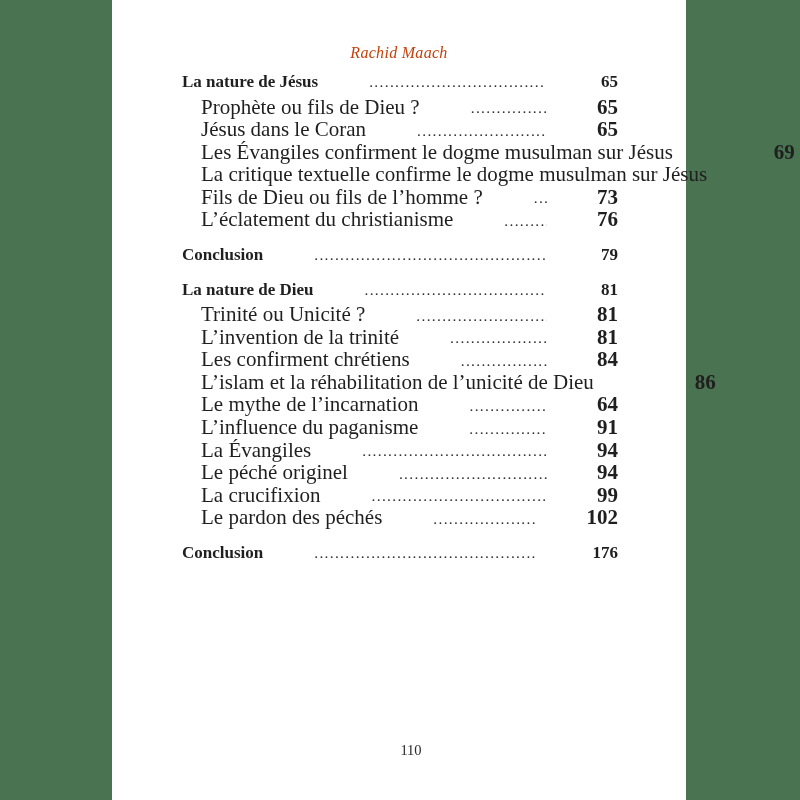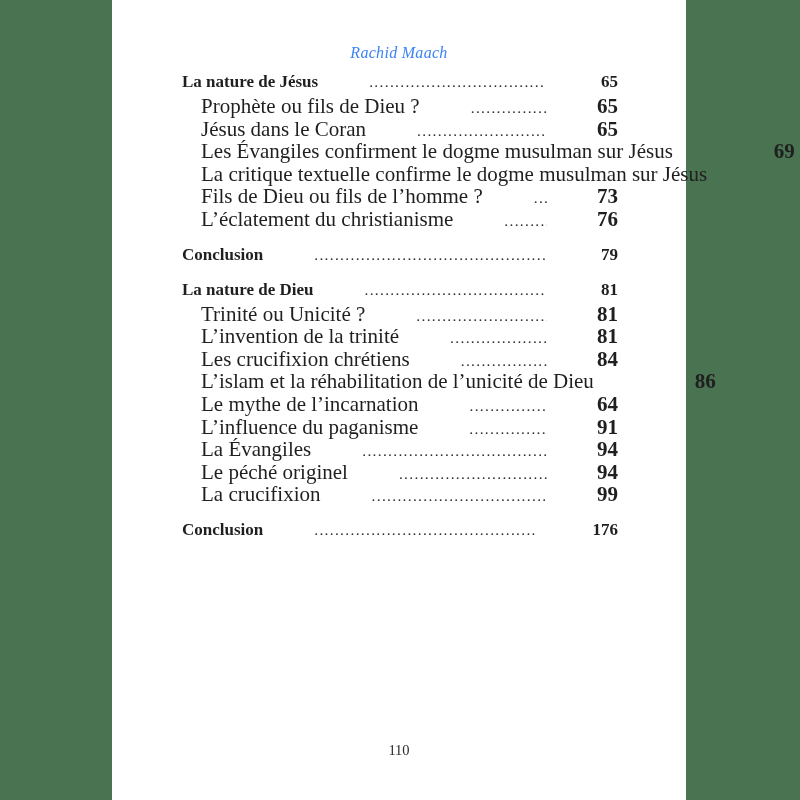--- a/index.html
+++ b/index.html
@@ -17,31 +17,31 @@
     background: #ffffff;
   }
   .page-header {
     position: absolute;
     top: 43px; left: 0;
     width: 100%;
     text-align: center;
     font-style: italic;
     font-size: 16px;
     line-height: 19px;
-    color: #3b82f6;
+    color: #c2410c;
     letter-spacing: 0.3px;
   }
   .toc {
     position: absolute;
     left: 70px; right: 68px; top: 59px;
     color: #1f1f1f;
   }
   .toc-row {
     display: flex;
-    align-items: flex-start;
+    align-items: center;
     gap: 48px;
   }
   .row-sub {
     font-size: 21px;
     line-height: 21.6px;
     padding-left: 19px;
   }
   .row-h1 {
     font-size: 17px;
     line-height: 24px;
@@ -61,21 +61,21 @@
     content: "..................................................................................................................................................";
     font-size: 15.5px;
     letter-spacing: 1.3px;
     color: #2e2e2e;
   }
   .toc-page { white-space: nowrap; flex: 0 0 auto; font-weight: 700; }
   .row-h1 .toc-page { margin-left: 7px; font-size: 17px; }
   .row-sub .toc-page { margin-left: 1px; }
   .page-footer {
     position: absolute;
-    top: 740px; left: 0;
+    top: 740px; left: 12px;
     width: 100%;
     text-align: center;
     font-size: 14.5px;
     line-height: 20px;
     color: #2a2a2a;
   }
 </style>
 </head>
 <body style="background: rgb(74, 115, 81);">
 
@@ -132,21 +132,21 @@
     <span class="toc-label">Trinité ou Unicité ?</span>
     <span class="dot-leader"></span>
     <span class="toc-page">81</span>
   </div>
       <div class="toc-row row-sub">
     <span class="toc-label">L’invention de la trinité</span>
     <span class="dot-leader"></span>
     <span class="toc-page">81</span>
   </div>
       <div class="toc-row row-sub">
-    <span class="toc-label">Les crucifixion chrétiens</span>
+    <span class="toc-label">Les confirment chrétiens</span>
     <span class="dot-leader"></span>
     <span class="toc-page">84</span>
   </div>
       <div class="toc-row row-sub">
     <span class="toc-label">L’islam et la réhabilitation de l’unicité de Dieu</span>
     <span class="dot-leader"></span>
     <span class="toc-page">86</span>
   </div>
       <div class="toc-row row-sub">
     <span class="toc-label">Le mythe de l’incarnation</span>
@@ -166,20 +166,25 @@
       <div class="toc-row row-sub">
     <span class="toc-label">Le péché originel</span>
     <span class="dot-leader"></span>
     <span class="toc-page">94</span>
   </div>
       <div class="toc-row row-sub">
     <span class="toc-label">La crucifixion</span>
     <span class="dot-leader"></span>
     <span class="toc-page">99</span>
   </div>
+      <div class="toc-row row-sub">
+    <span class="toc-label">Le pardon des péchés</span>
+    <span class="dot-leader"></span>
+    <span class="toc-page">102</span>
+  </div>
       <div class="toc-row row-h1">
     <span class="toc-label">Conclusion</span>
     <span class="dot-leader"></span>
     <span class="toc-page">176</span>
   </div>
     </div>
 
   <div class="page-footer">110</div>
 </div>
 

